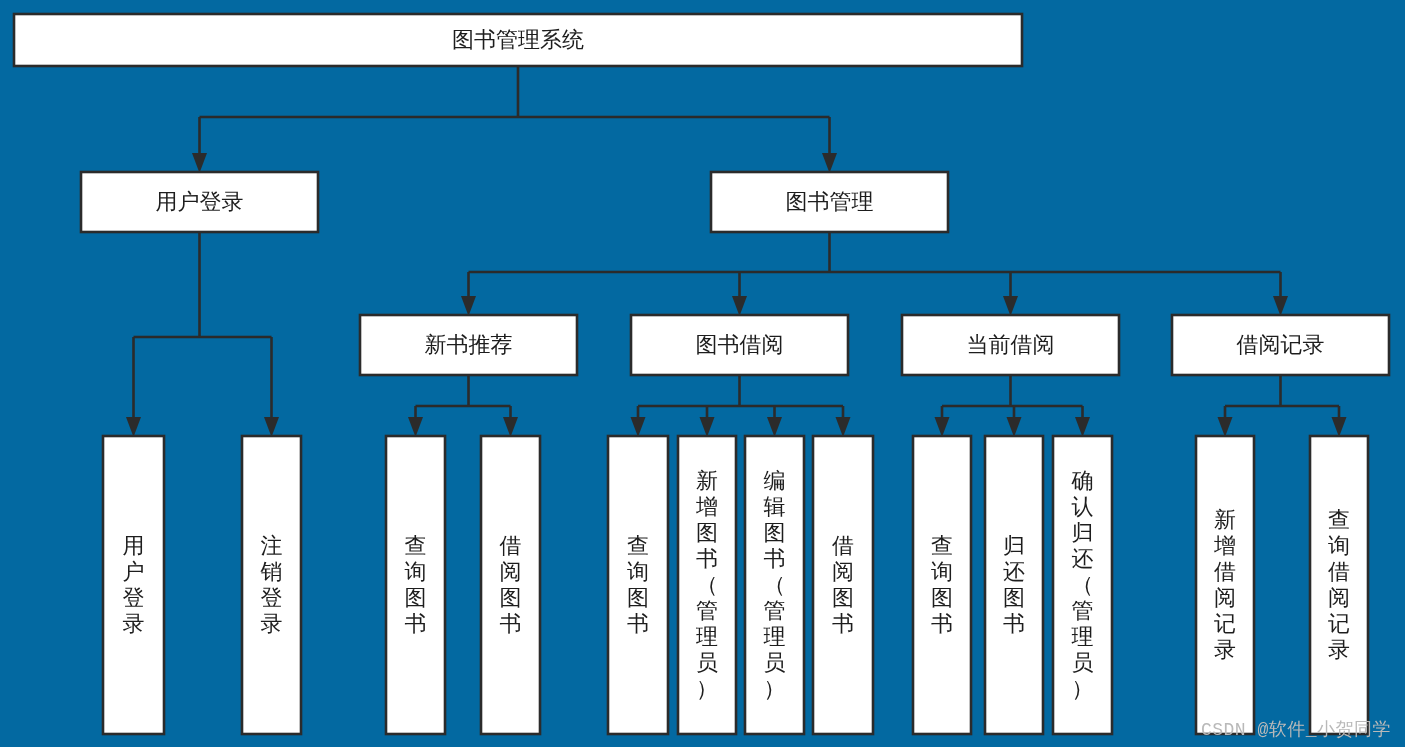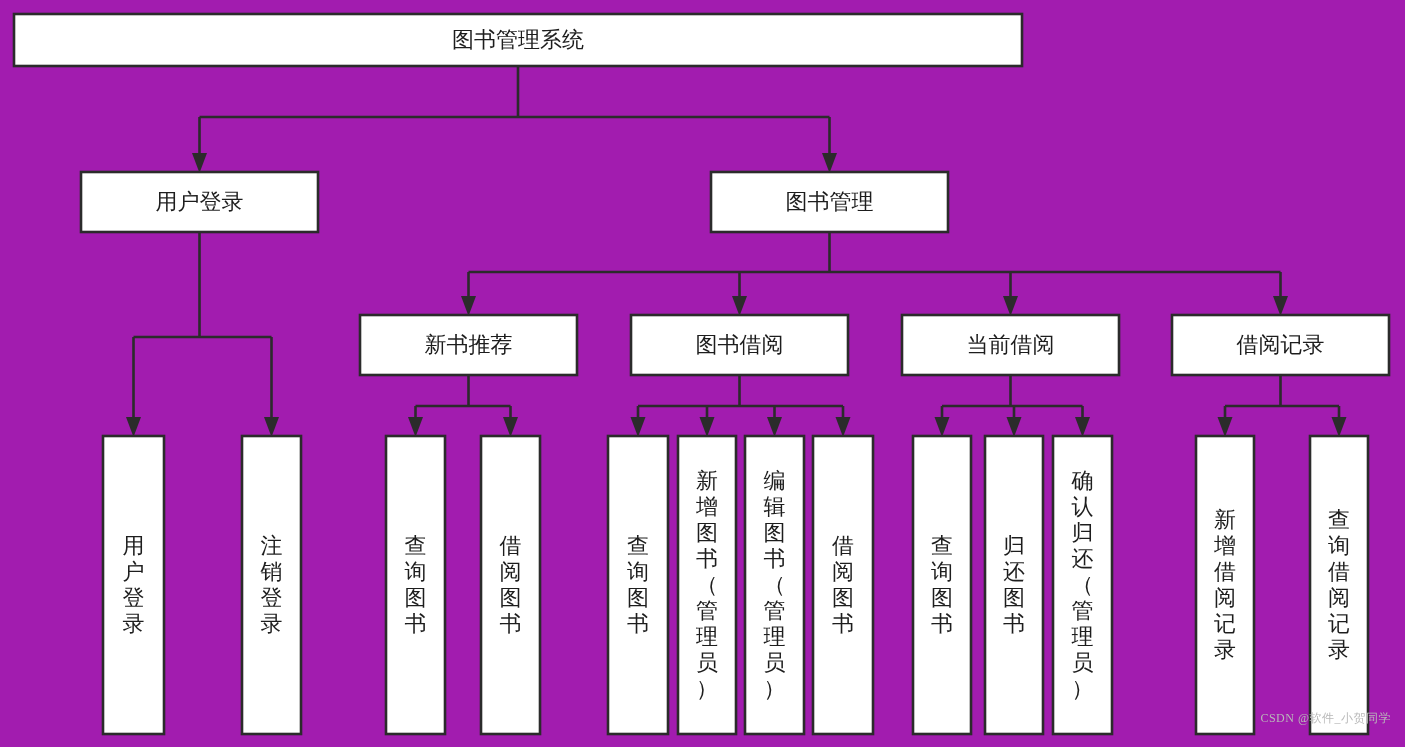--- a/index.html
+++ b/index.html
@@ -8,21 +8,21 @@
     padding: 0;
     background: #ffffff;
   }
   body {
     font-family: "Liberation Sans", "DejaVu Sans", sans-serif;
   }
   #diagram-root {
     position: relative;
     width: 1405px;
     height: 747px;
-    background: #a21caf;
+    background: #0369a1;
     overflow: hidden;
   }
   #flow-svg {
     position: absolute;
     top: 0;
     left: 0;
     width: 1405px;
     height: 747px;
     display: block;
   }
@@ -50,23 +50,23 @@
   }
   .node-label-vertical {
     fill: #1d1d1d;
     font-family: "Liberation Sans", "DejaVu Sans", sans-serif;
     font-size: 22px;
     text-anchor: middle;
   }
   .watermark-text {
     position: absolute;
     right: 14px;
-    bottom: 20px;
-    font-family: Liberation Serif, serif;
-    font-size: 12px;
+    bottom: 6px;
+    font-family: Liberation Mono, monospace;
+    font-size: 18px;
     color: #b9b9b9;
     letter-spacing: 0.5px;
     white-space: nowrap;
     user-select: none;
   }
 </style>
 </head>
 <body>
 
 <div id="diagram-root">

